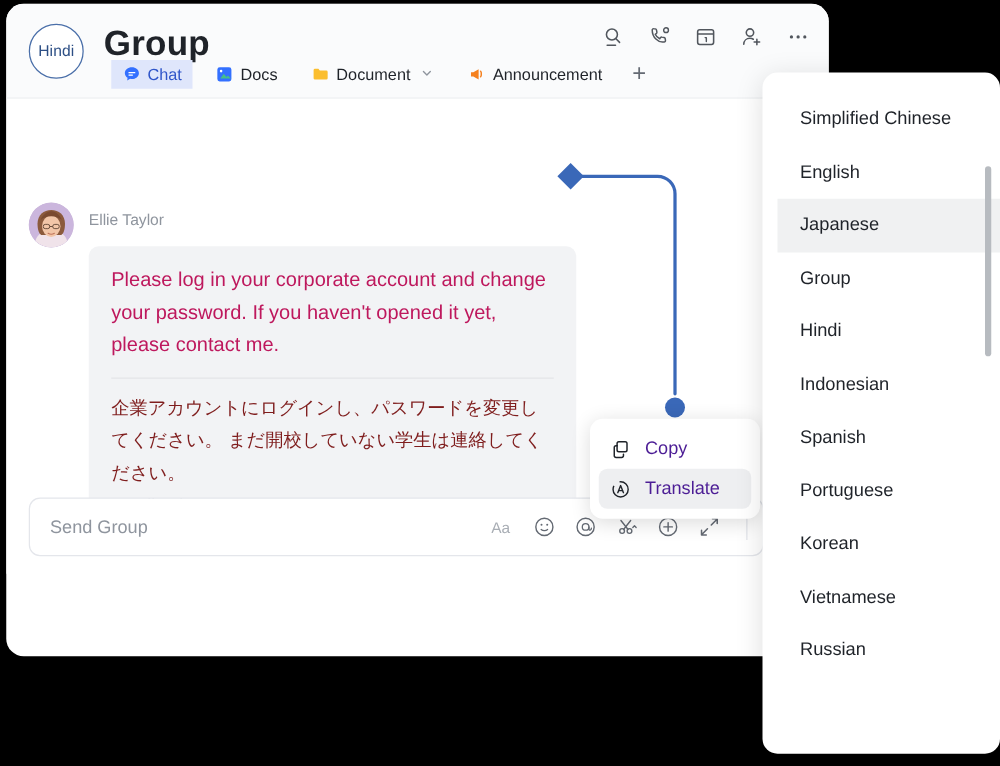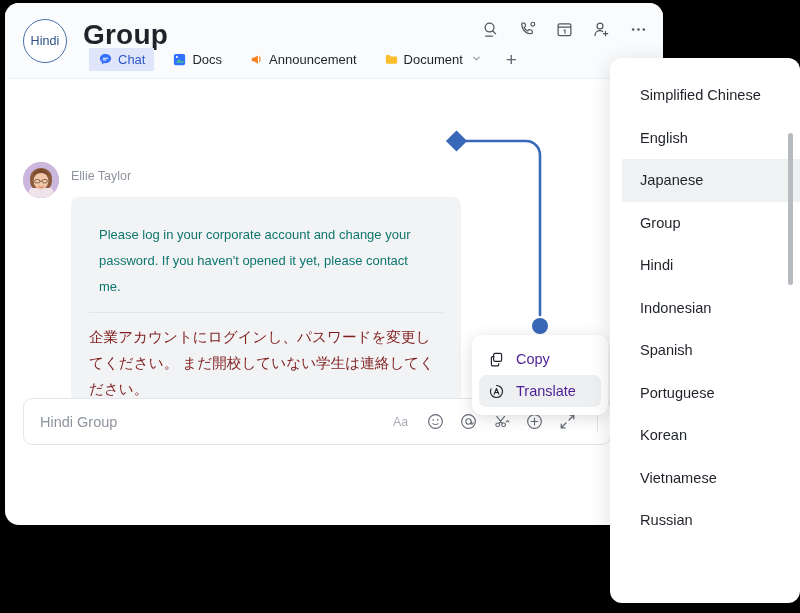--- a/index.html
+++ b/index.html
@@ -117,24 +117,24 @@
   }
   .bubble {
     position: absolute;
     left: 66px; top: 118px;
     width: 390px;
     background: #f2f3f5;
     border-radius: 8px;
     padding: 15px 18px 10px 18px;
   }
   .bubble p {
-    margin: 10px;
-    font-size: 13px;
+    margin: 0;
+    font-size: 16px;
     line-height: 26px;
-    color: #0f766e;
+    color: #be185d;
   }
   .bubble .divider {
     height: 1px; background: #e3e5e8;
     margin: 12px 0 11px 0;
   }
   .bubble .jp {
     font-size: 14.6px;
     line-height: 26px;
     color: #7f1d1d;
     margin: 0;
@@ -272,39 +272,39 @@
               <path d="M4.5 11.5l3-4 2.2 2.8L11 9l2.5 2.5z" fill="#45c08a"></path>
               <circle cx="5.2" cy="5.2" r="1.1" fill="#ffffff"></circle>
             </svg>
           </span>
           <span>Docs</span>
         </div>
 
         <div class="tab">
           <span class="tab-icon">
             <svg viewBox="0 0 16 16" width="15" height="15">
-              <path d="M3 6.2v3.6h2l4.5 2.6V3.6L5 6.2H3z" fill="#f5811f"></path>
-              <path d="M11.2 5.3c.8.7.8 4 0 4.7" stroke="#f5811f" stroke-width="1.3" fill="none" stroke-linecap="round"></path>
-            </svg>
-          </span>
-          <span>Announcement</span>
-        </div>
-
-        <div class="tab">
-          <span class="tab-icon">
-            <svg viewBox="0 0 16 16" width="15" height="15">
               <path d="M2 4.5A1.2 1.2 0 013.2 3.3h2.9l1.2 1.4h5.5A1.2 1.2 0 0114 5.9v5.3a1.2 1.2 0 01-1.2 1.2H3.2A1.2 1.2 0 012 11.2V4.5z" fill="#fbbe2e"></path>
             </svg>
           </span>
           <span>Document</span>
           <span class="chev">
             <svg viewBox="0 0 12 12" width="11" height="11">
               <path d="M3 4.6L6 7.6l3-3" stroke="#8f959e" stroke-width="1.2" fill="none" stroke-linecap="round" stroke-linejoin="round"></path>
             </svg>
           </span>
+        </div>
+
+        <div class="tab">
+          <span class="tab-icon">
+            <svg viewBox="0 0 16 16" width="15" height="15">
+              <path d="M3 6.2v3.6h2l4.5 2.6V3.6L5 6.2H3z" fill="#f5811f"></path>
+              <path d="M11.2 5.3c.8.7.8 4 0 4.7" stroke="#f5811f" stroke-width="1.3" fill="none" stroke-linecap="round"></path>
+            </svg>
+          </span>
+          <span>Announcement</span>
         </div>
 
         <div class="tab-add">+</div>
       </div>
 
       <div class="header-actions">
         <span class="hicon">
           <svg viewBox="0 0 22 22" width="21" height="21">
             <circle cx="10" cy="9" r="4.6" stroke="#51565d" stroke-width="1.3" fill="none"></circle>
             <path d="M13.4 12.6l3 3" stroke="#51565d" stroke-width="1.3" stroke-linecap="round"></path>
@@ -373,21 +373,21 @@
         <div class="bubble-foot">
           <span class="feedback">
             <span>Feedback</span>
             <span class="arrow">›</span>
           </span>
           <span class="bubble-more">···</span>
         </div>
       </div>
 
       <div class="composer">
-        <span class="composer-placeholder">Hindi Group</span>
+        <span class="composer-placeholder">Send Group</span>
         <span class="composer-icons">
           <span class="cicon">
             <svg viewBox="0 0 20 20" width="19" height="19">
               <text x="0" y="15" font-family="Liberation Sans, sans-serif" font-size="13" fill="#a9aeb5">Aa</text>
             </svg>
           </span>
           <span class="cicon">
             <svg viewBox="0 0 20 20" width="19" height="19">
               <circle cx="10" cy="10" r="7.2" stroke="#646a73" stroke-width="1.2" fill="none"></circle>
               <circle cx="7.6" cy="8.3" r="0.85" fill="#646a73"></circle>

